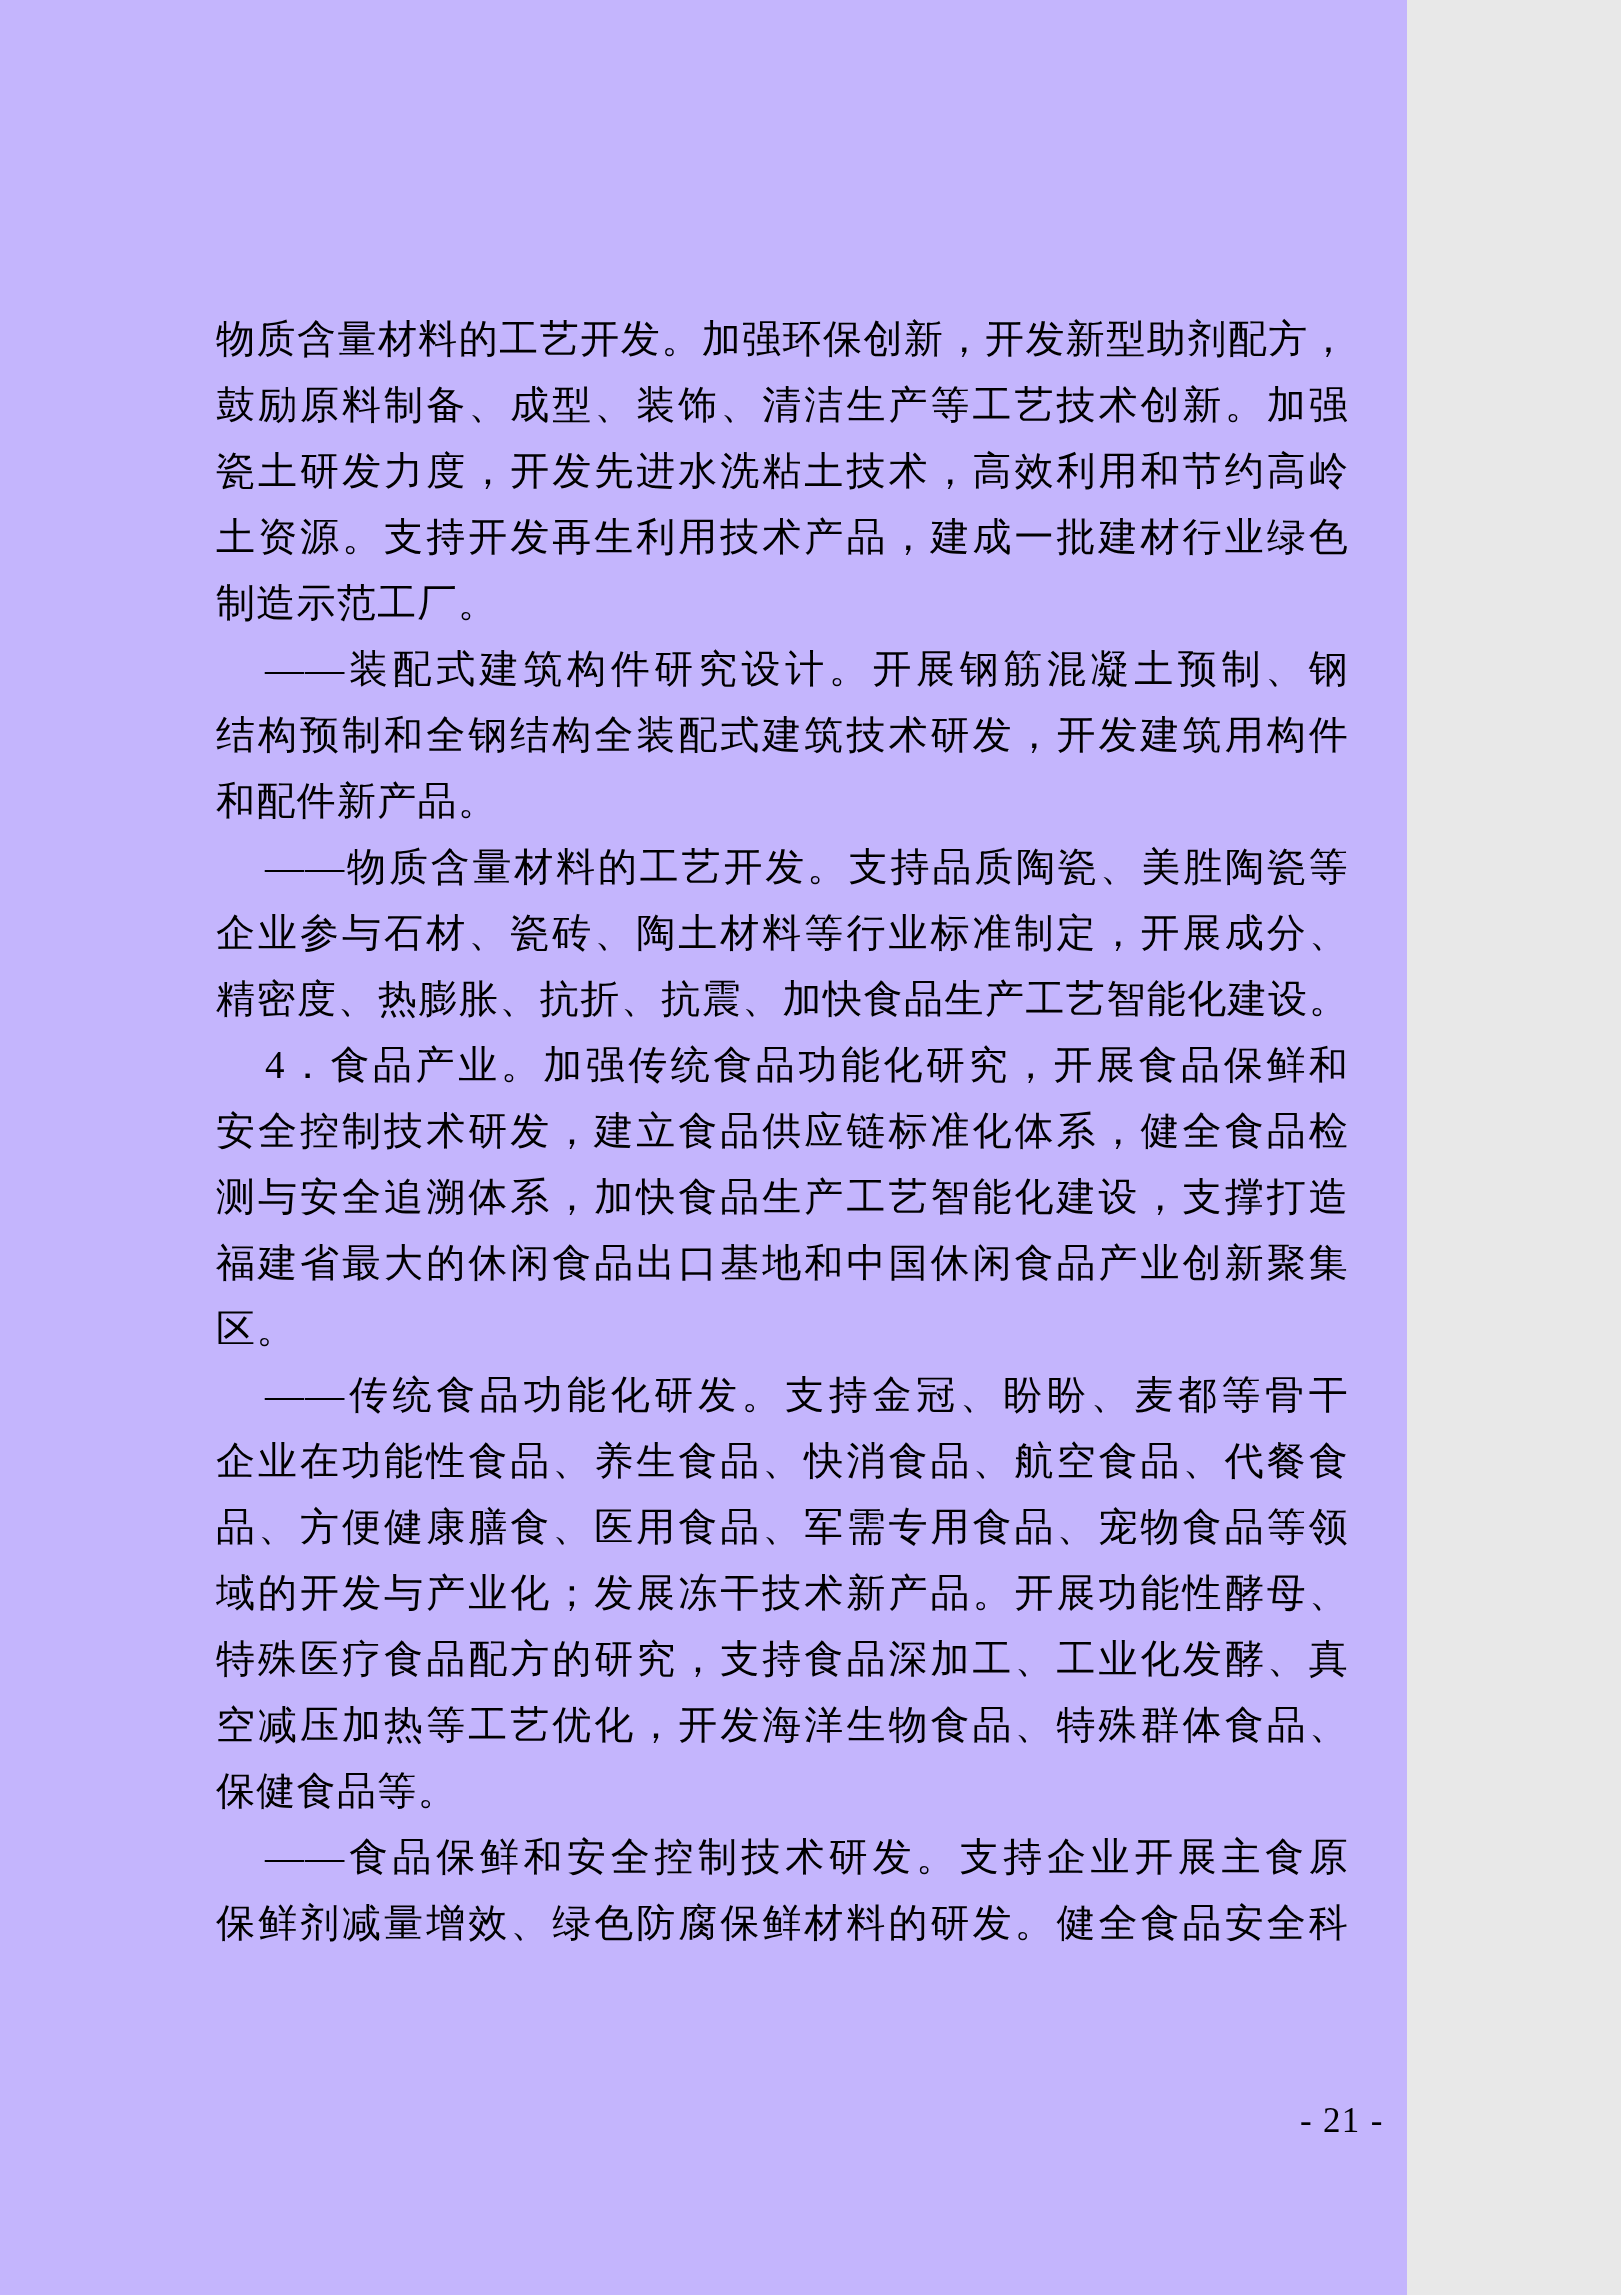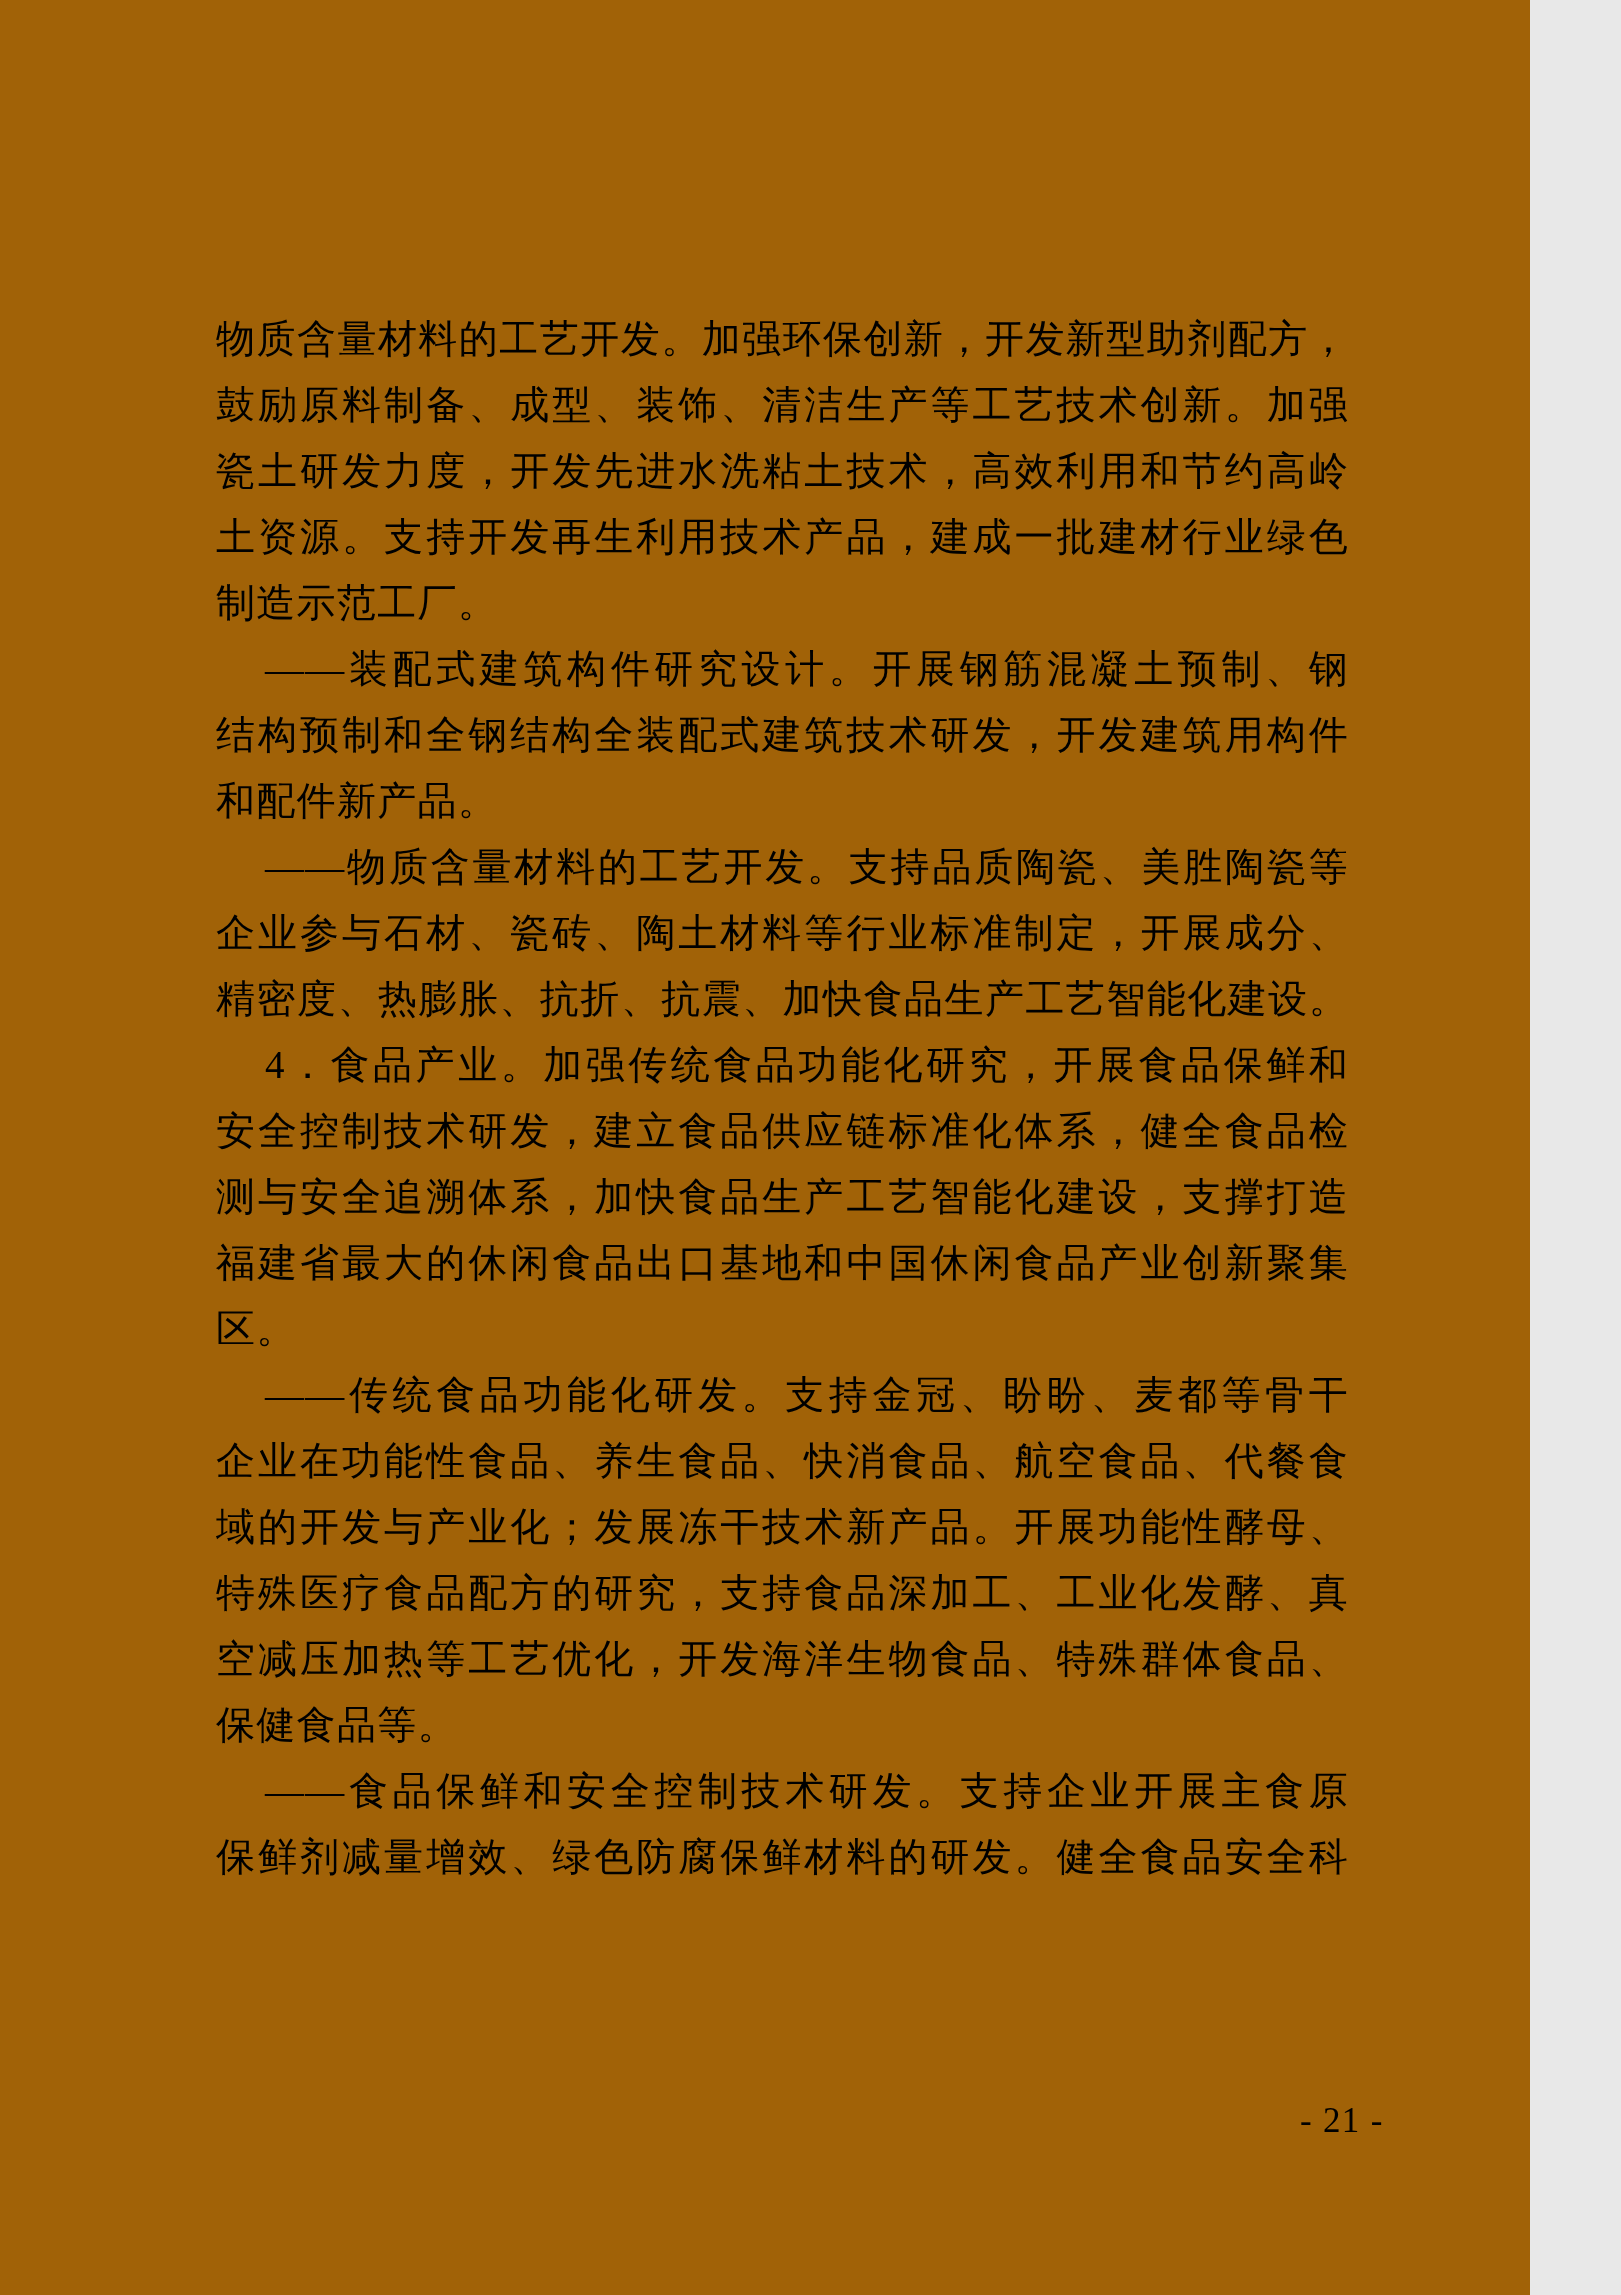--- a/index.html
+++ b/index.html
@@ -1,20 +1,20 @@
 <!DOCTYPE html>
 <html style="font-size:10.5px"><head>
 <meta charset="utf-8">
 <style>
   html, body { margin: 0; padding: 0; background: #e8e8e8; }
   .page {
     position: relative;
-    width: 1530px;
+    width: 1407px;
     height: 2295px;
-    background: #a16207;
+    background: #c4b5fd;
     overflow: hidden;
     font-family: "Liberation Serif", "DejaVu Serif", serif;
     color: #000000;
   }
   .text-block {
     position: absolute;
     left: 216px;
     top: 306px;
     width: 1133px;
     font-size: 39px;
@@ -61,20 +61,21 @@
     <div class="line indent">——物质含量材料的工艺开发。支持品质陶瓷、美胜陶瓷等</div>
     <div class="line">企业参与石材、瓷砖、陶土材料等行业标准制定，开展成分、</div>
     <div class="line">精密度、热膨胀、抗折、抗震、加快食品生产工艺智能化建设。</div>
     <div class="line indent">4．食品产业。加强传统食品功能化研究，开展食品保鲜和</div>
     <div class="line">安全控制技术研发，建立食品供应链标准化体系，健全食品检</div>
     <div class="line">测与安全追溯体系，加快食品生产工艺智能化建设，支撑打造</div>
     <div class="line">福建省最大的休闲食品出口基地和中国休闲食品产业创新聚集</div>
     <div class="line end">区。</div>
     <div class="line indent">——传统食品功能化研发。支持金冠、盼盼、麦都等骨干</div>
     <div class="line">企业在功能性食品、养生食品、快消食品、航空食品、代餐食</div>
+    <div class="line">品、方便健康膳食、医用食品、军需专用食品、宠物食品等领</div>
     <div class="line">域的开发与产业化；发展冻干技术新产品。开展功能性酵母、</div>
     <div class="line">特殊医疗食品配方的研究，支持食品深加工、工业化发酵、真</div>
     <div class="line">空减压加热等工艺优化，开发海洋生物食品、特殊群体食品、</div>
     <div class="line end">保健食品等。</div>
     <div class="line indent">——食品保鲜和安全控制技术研发。支持企业开展主食原</div>
     <div class="line">保鲜剂减量增效、绿色防腐保鲜材料的研发。健全食品安全科</div>
   </div>
   <div class="page-number">- 21 -</div>
 </div>
 

